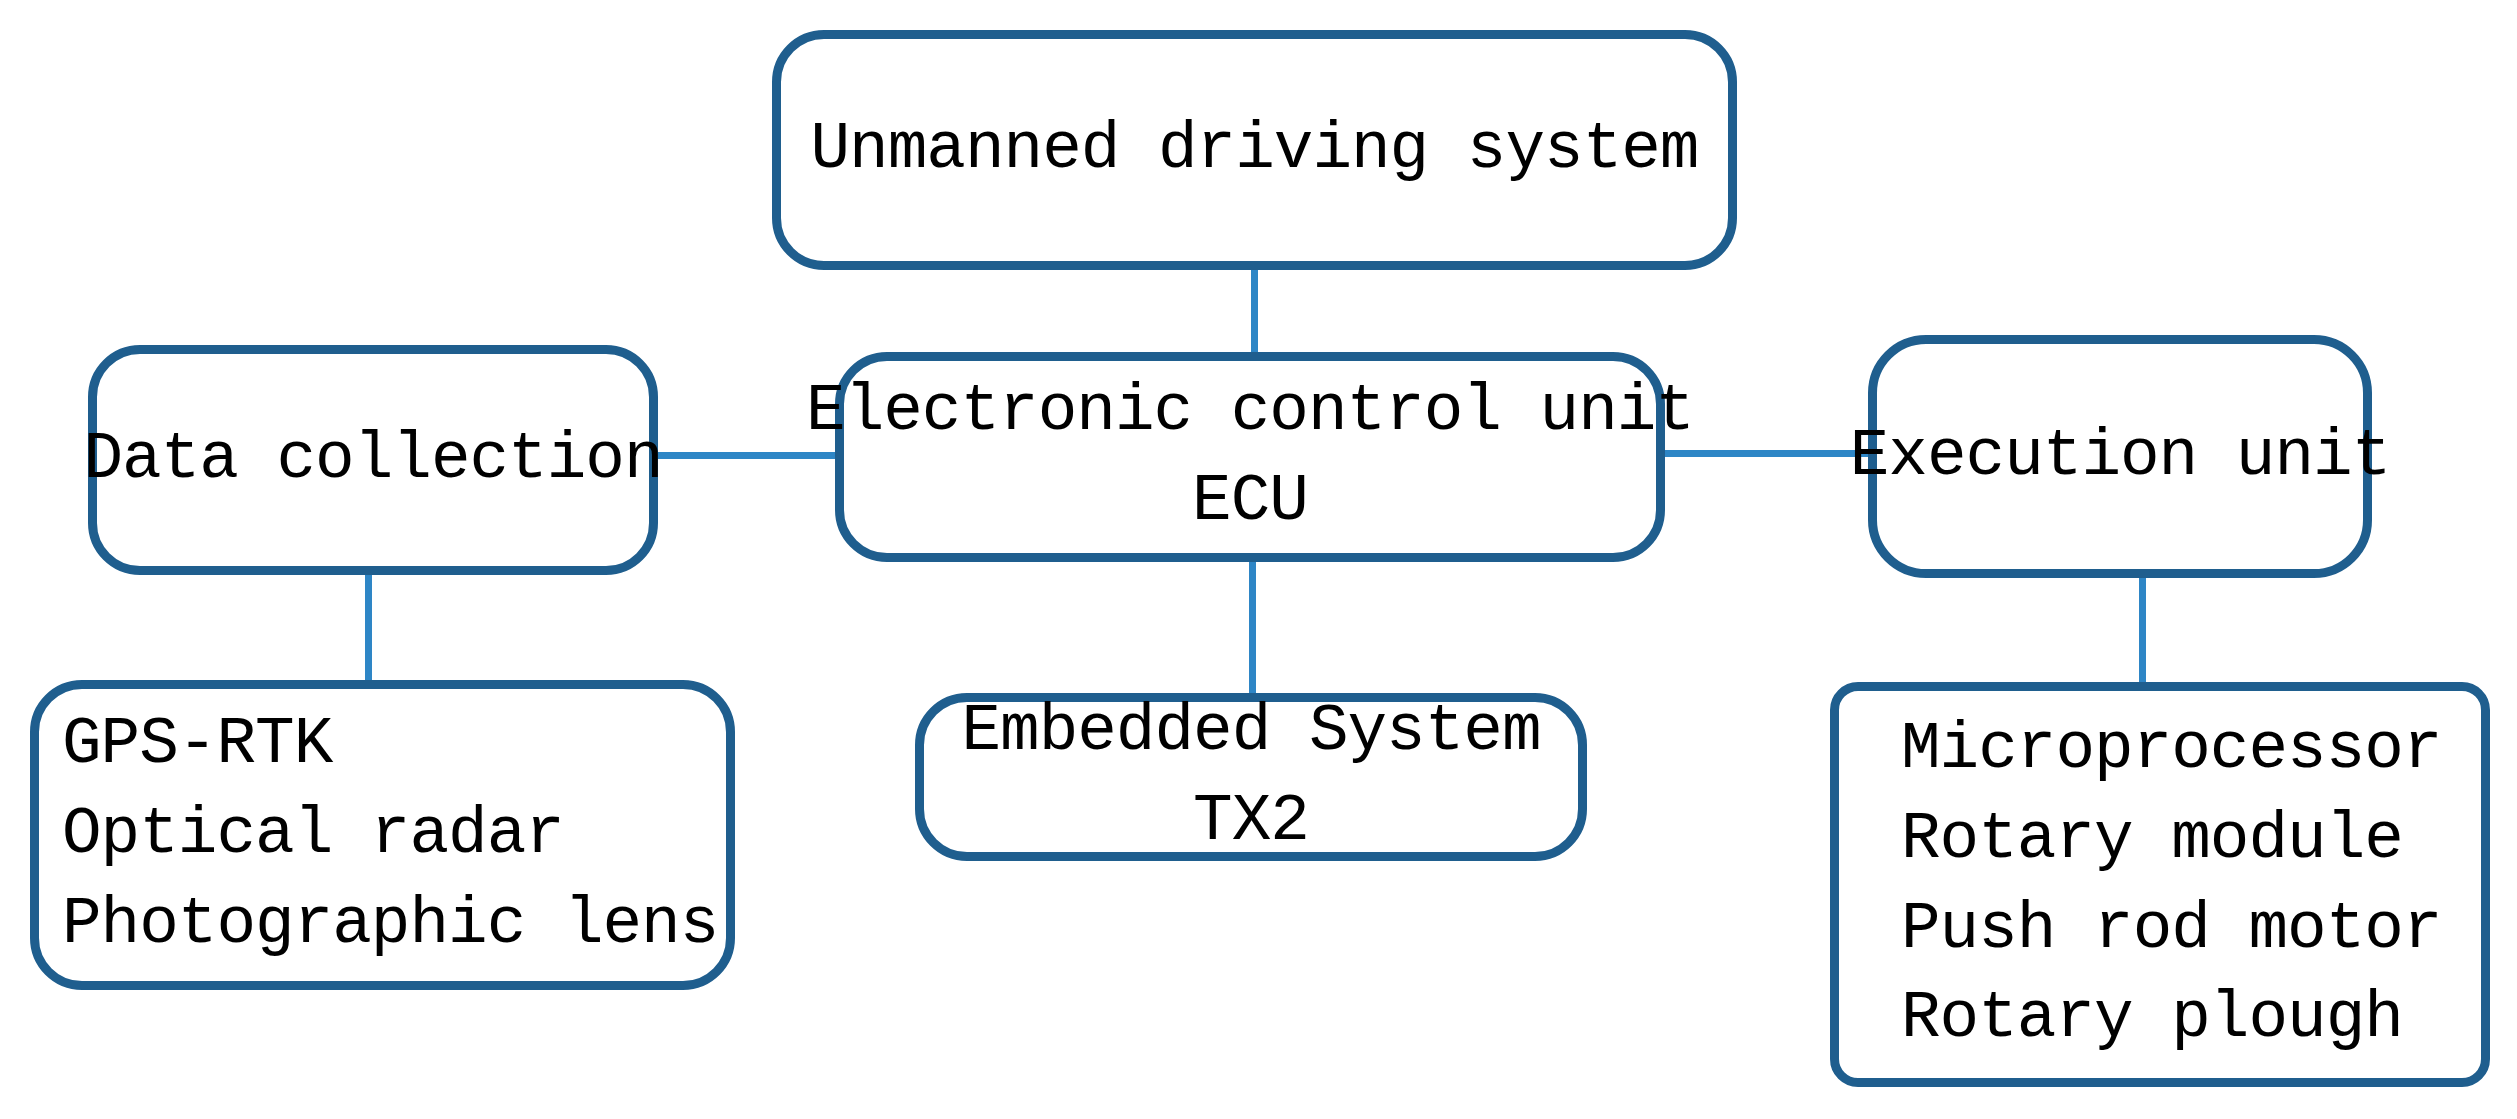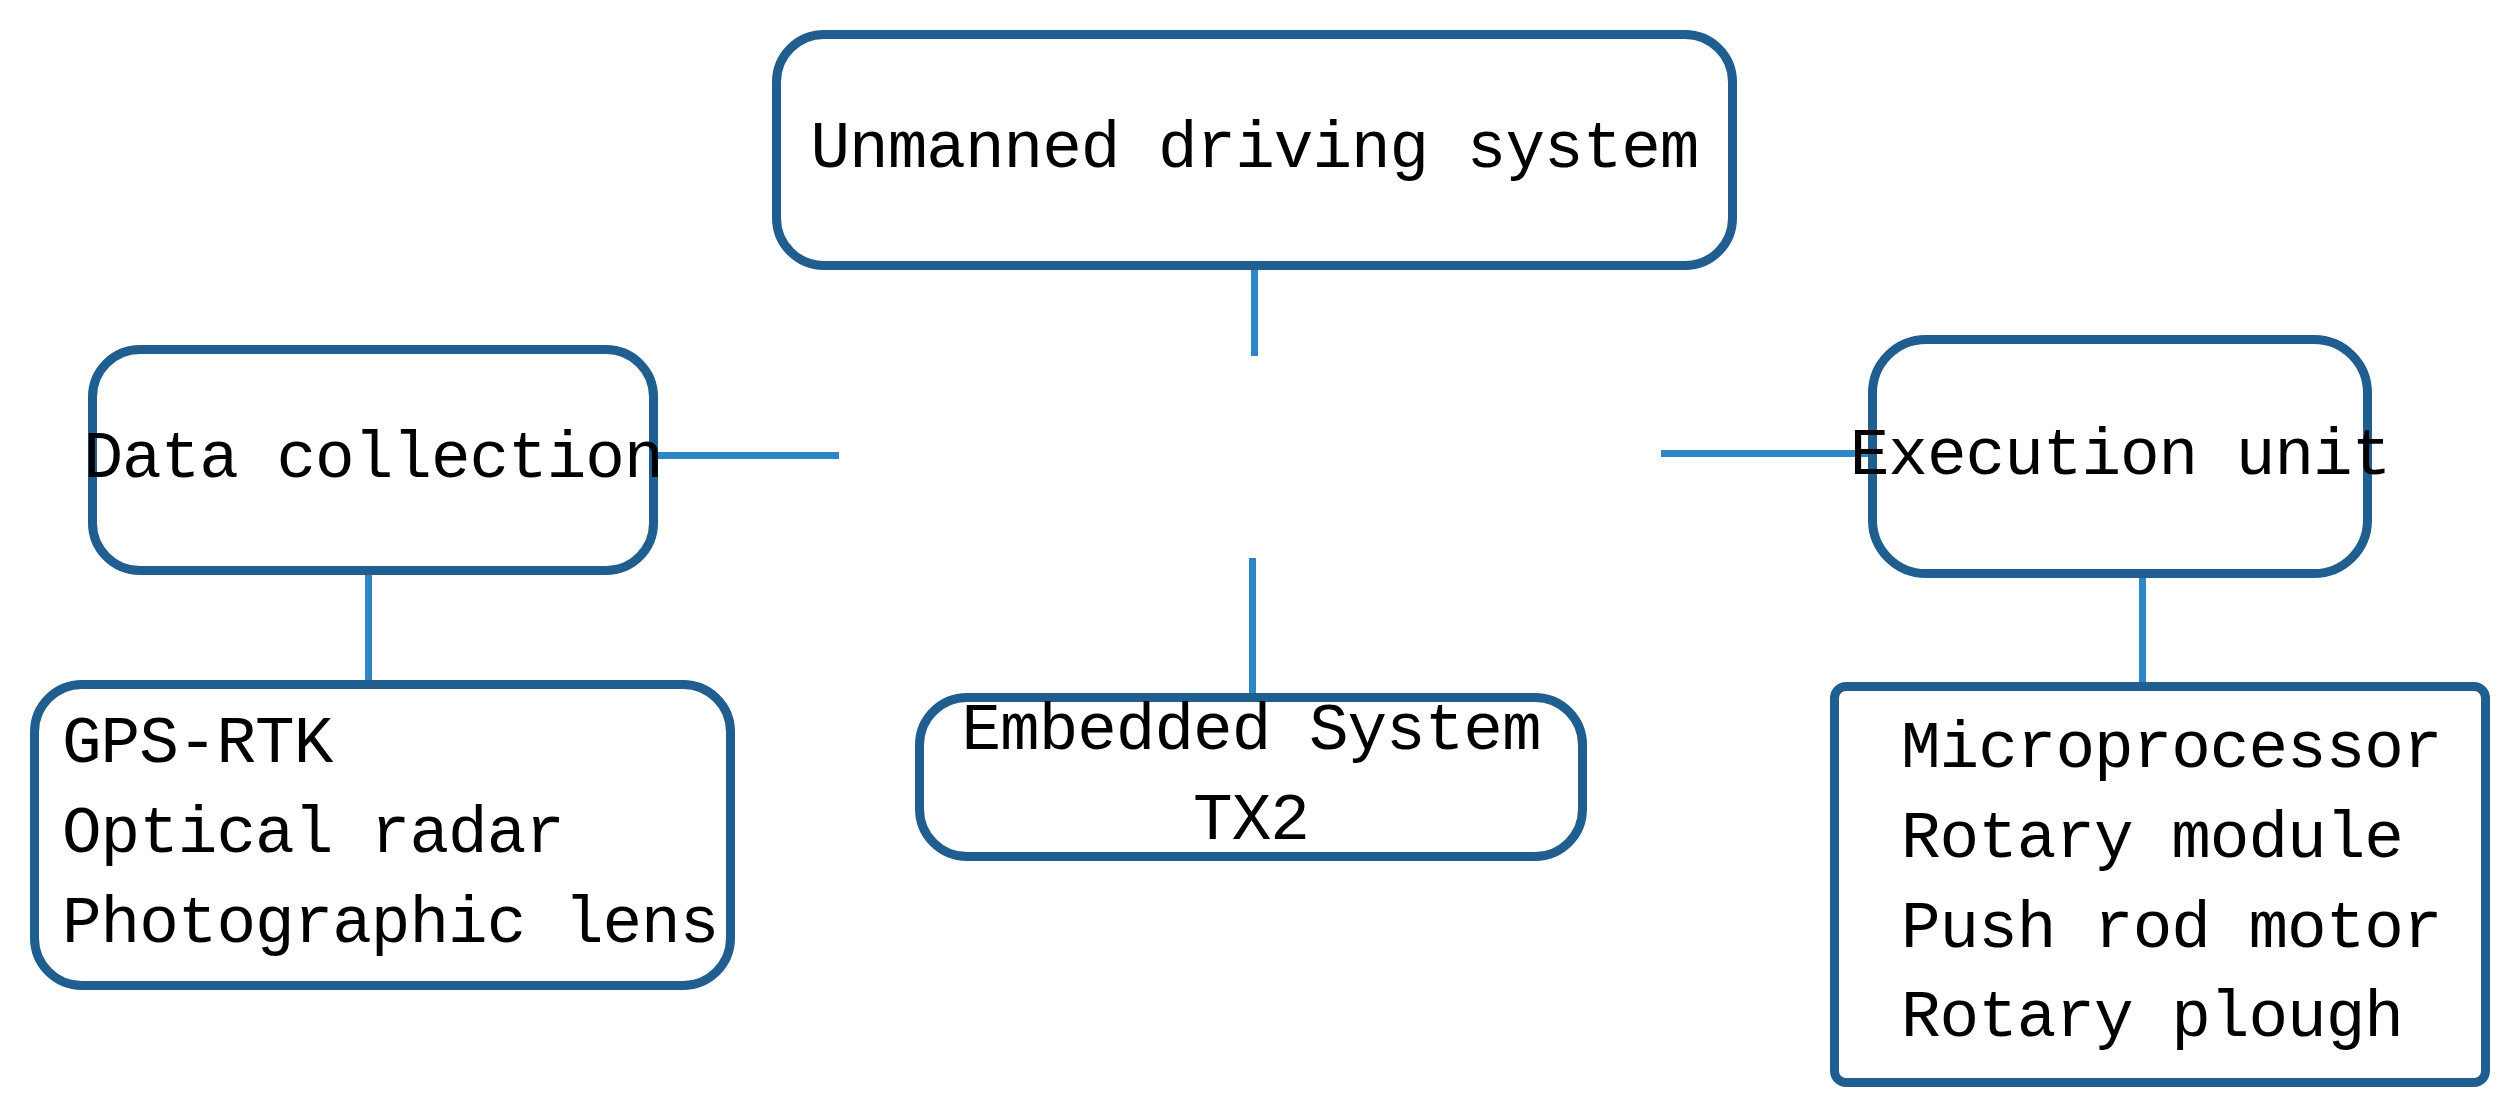--- a/index.html
+++ b/index.html
@@ -49,21 +49,21 @@
     position: absolute;
     background: var(--connector);
   }
   
   #node-unmanned   { left: 772px;  top: 30px;  width: 965px; height: 240px; }
   #node-data       { left: 88px;   top: 345px; width: 570px; height: 230px; }
   #node-ecu        { left: 835px;  top: 352px; width: 830px; height: 210px; }
   #node-exec       { left: 1868px; top: 335px; width: 504px; height: 243px; border-radius: 58px; }
   #node-sensors    { left: 30px;   top: 680px; width: 705px; height: 310px; padding-left: 23px; }
   #node-embedded   { left: 915px;  top: 693px; width: 672px; height: 168px; }
-  #node-actuators  { left: 1830px; top: 682px; width: 660px; height: 405px; padding-left: 62px; border-radius: 16px; }
+  #node-actuators  { left: 1830px; top: 682px; width: 660px; height: 405px; padding-left: 62px; border-radius: 28px; }
   
   #edge-top-ecu        { left: 1251px; top: 266px; width: 7px;   height: 90px;  }
   #edge-data-ecu       { left: 654px;  top: 452px; width: 185px; height: 7px;   }
   #edge-ecu-exec       { left: 1661px; top: 450px; width: 211px; height: 7px;   }
   #edge-data-sensors   { left: 365px;  top: 571px; width: 7px;   height: 113px; }
   #edge-ecu-embedded   { left: 1249px; top: 558px; width: 7px;   height: 139px; }
   #edge-exec-actuators { left: 2139px; top: 574px; width: 7px;   height: 112px; }
 </style>
 </head>
 <body>
@@ -78,20 +78,24 @@
   <div class="edge" id="edge-exec-actuators"></div>
 
   <div class="node centered" id="node-unmanned">
     <span class="line">Unmanned driving system</span>
   </div>
 
   <div class="node centered" id="node-data">
     <span class="line">Data collection</span>
   </div>
 
+  <div class="node centered" id="node-ecu">
+    <span class="line">Electronic control unit</span>
+    <span class="line">ECU</span>
+  </div>
 
   <div class="node centered" id="node-exec">
     <span class="line">Execution unit</span>
   </div>
 
   <div class="node listy" id="node-sensors">
     <span class="line">GPS-RTK</span>
     <span class="line">Optical radar</span>
     <span class="line">Photographic lens</span>
   </div>

